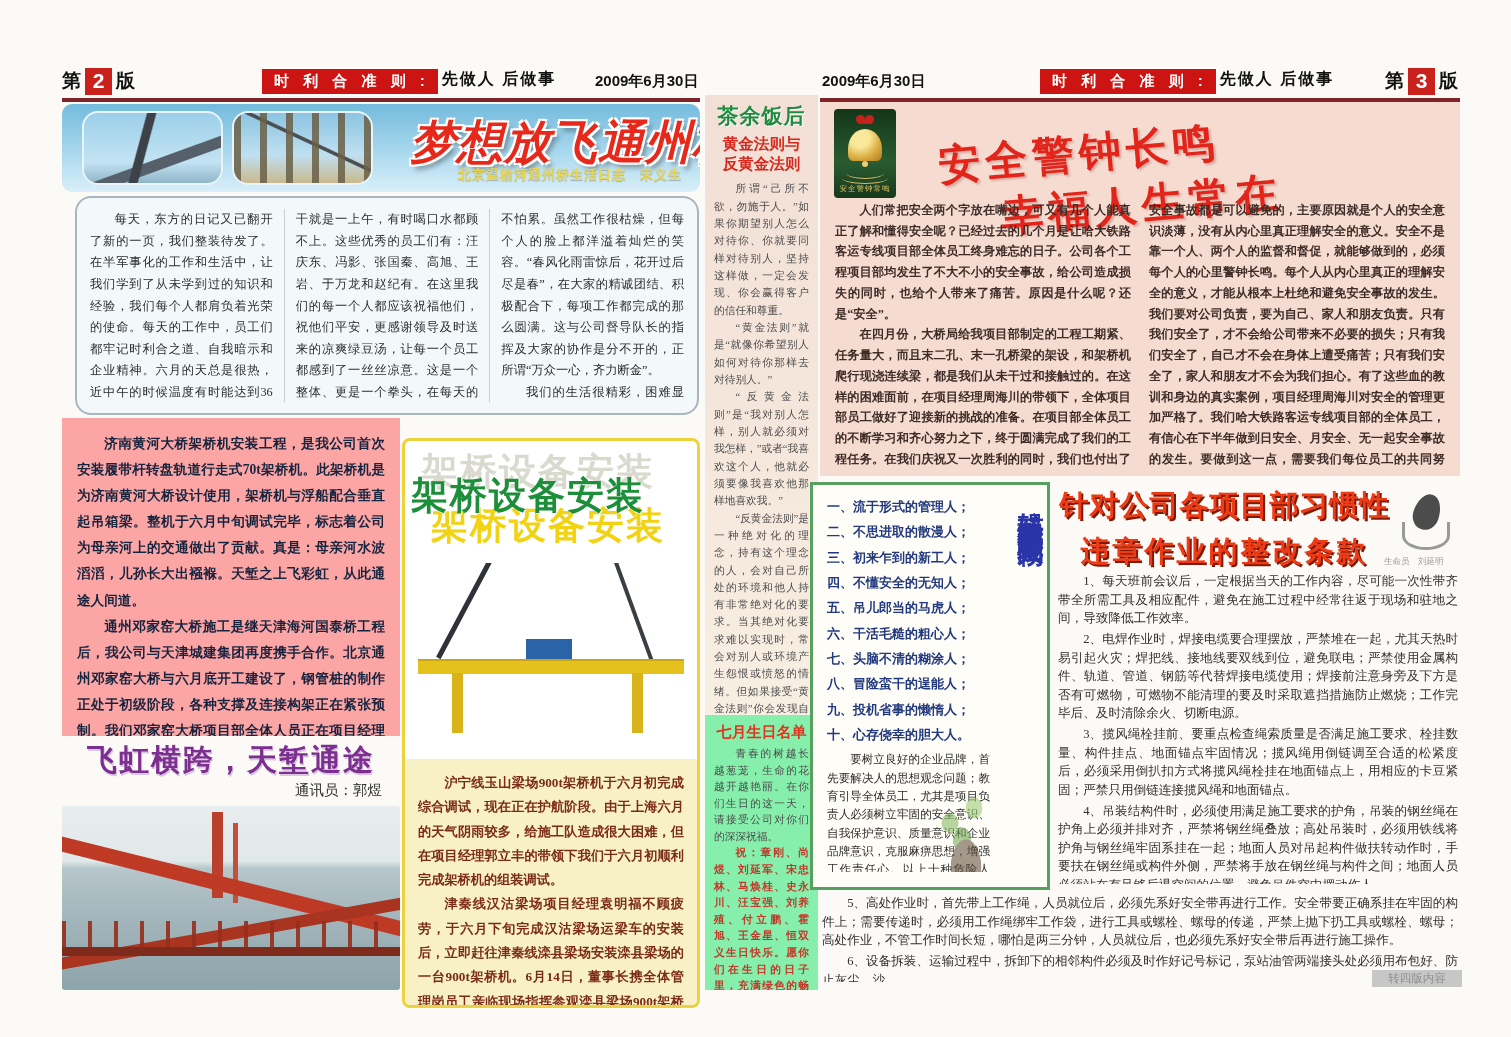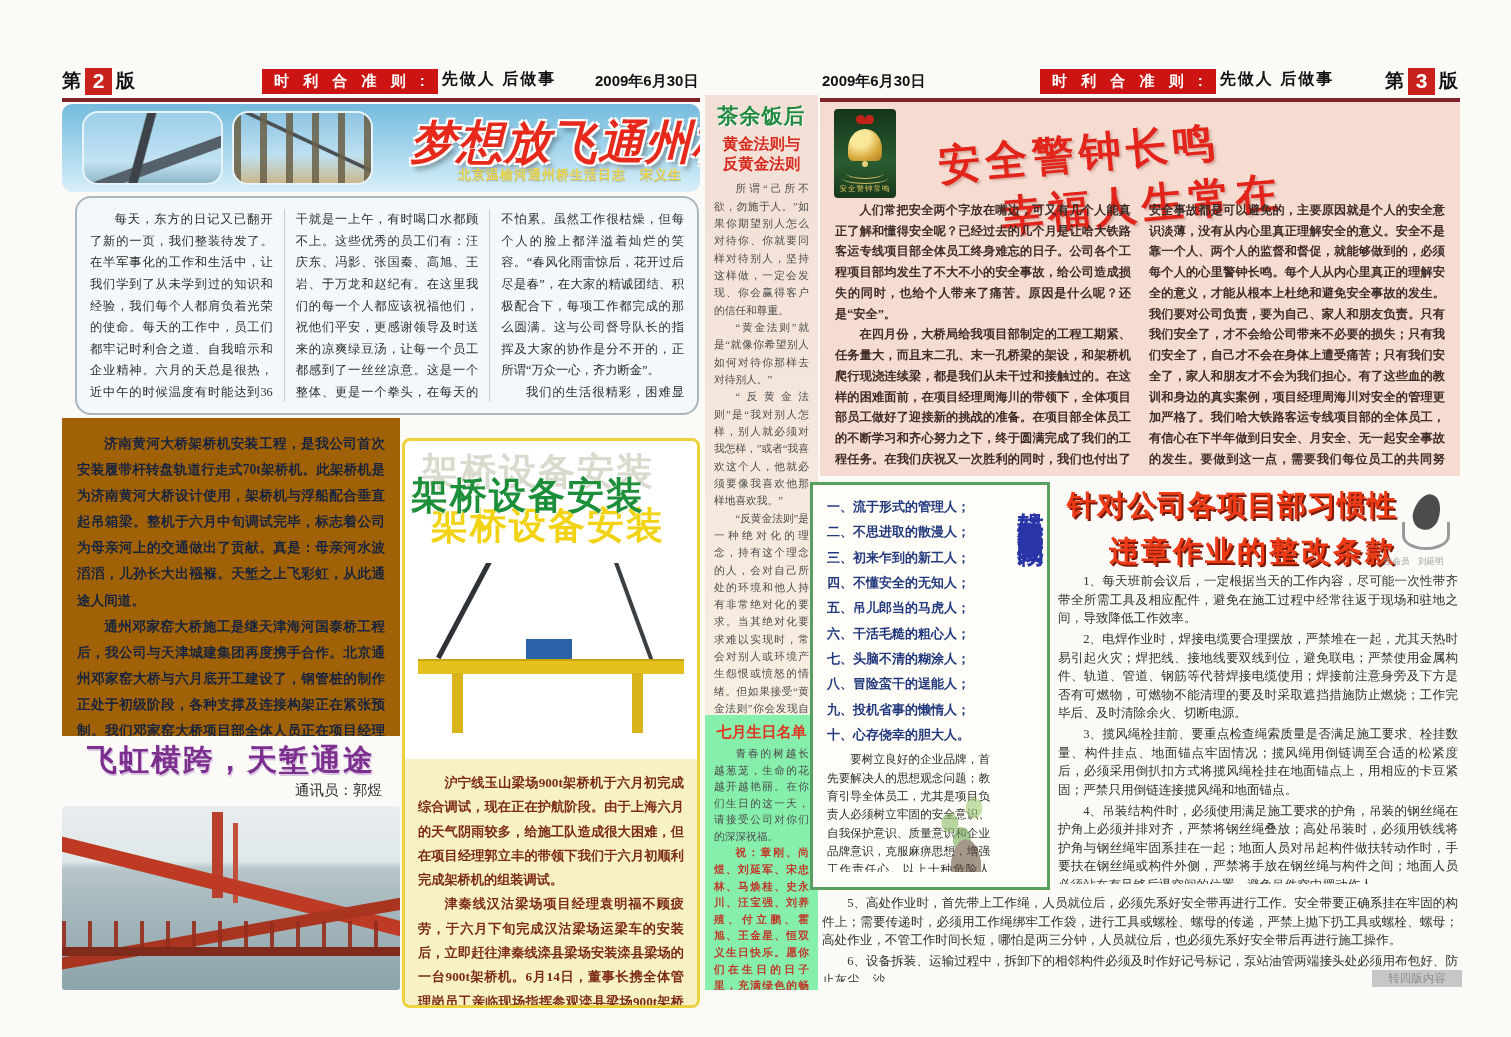--- a/index.html
+++ b/index.html
@@ -45,21 +45,21 @@
   
   .a1box { position:absolute; left:75px; top:196px; width:624px; height:219px;
     background:#f3f8fb; border:2px solid #a9b6bf; border-radius:16px; padding:11px 13px;
     display:flex; gap:11px; overflow:hidden; }
   .a1col { flex:1; font-size:12.3px; line-height:1.76; color:#2d2d2d; text-align:justify; overflow:hidden; }
   .a1col + .a1col { border-left:1px solid #c6ccd2; padding-left:11px; }
   .a1col p.ind { text-indent:2em; }
 
   
   .a2panel { position:absolute; left:62px; top:418px; width:338px; height:318px;
-    background:#a16207; padding:13px 15px 6px 15px; overflow:hidden; }
+    background:#fca5a5; padding:13px 15px 6px 15px; overflow:hidden; }
   .a2panel p { font-size:13.6px; line-height:1.92; font-weight:600; color:#18243e;
     text-align:justify; text-indent:2em; }
   .slogan { position:absolute; left:62px; top:740px; width:338px; text-align:center;
     font-family:"Liberation Sans",sans-serif; font-size:30px; font-weight:900; color:#7c2f8e;
     letter-spacing:2px; white-space:nowrap; text-shadow:1px 2px 0 #d9c7e0; }
   .byline-l { position:absolute; left:62px; top:781px; width:320px; text-align:right;
     font-size:14.5px; color:#2c2c2c; }
   .photo-bridge { position:absolute; left:62px; top:806px; width:338px; height:184px;
     overflow:hidden; border-radius:3px;
     background:linear-gradient(180deg,#e8edef 0%,#e0e8ea 30%,#b7c6ca 34%,#a3b6bb 60%,#8da4ab 100%); }
@@ -144,21 +144,21 @@
     background:
       radial-gradient(ellipse at 60% 90%, #5a4633 0 22%, transparent 23%),
       radial-gradient(ellipse at 40% 45%, #7fb65a 0 12%, transparent 13%),
       radial-gradient(ellipse at 70% 30%, #94c76a 0 10%, transparent 11%),
       radial-gradient(ellipse at 55% 62%, #6da84e 0 14%, transparent 15%); }
   .vtitle { width:50px; writing-mode:vertical-rl; text-orientation:upright;
     font-family:"Liberation Sans",sans-serif; font-size:26px; font-weight:900; color:#2a35a8;
     letter-spacing:2px; line-height:1.05; margin-top:2px; }
 
   
-  .rules-title { position:absolute; left:1052px; top:486px; width:345px; text-align:right;
+  .rules-title { position:absolute; left:1052px; top:486px; width:345px; text-align:center;
     font-family:"Liberation Sans",sans-serif; font-weight:900; color:#ef3b15; }
   .rules-title .rl1 { font-size:29px; letter-spacing:1px; text-shadow:2px 2px 0 #7e1a06; }
   .rules-title .rl2 { font-size:29px; letter-spacing:3px; text-shadow:2px 2px 0 #7e1a06; margin-top:6px; }
   .oil-icon { position:absolute; left:1398px; top:492px; width:58px; height:62px; }
   .oil-drop { position:absolute; left:16px; top:2px; width:26px; height:36px; background:#4c4c4c;
     border-radius:50% 50% 50% 50% / 62% 62% 42% 42%; transform:rotate(18deg); }
   .oil-hand { position:absolute; left:4px; top:30px; width:48px; height:28px;
     border:3px solid #9a9a9a; border-top:none; border-radius:0 0 50% 50%; }
   .oil-cap { position:absolute; left:1384px; top:556px; width:84px; font-size:8.5px; color:#9c9c9c;
     font-family:"Liberation Sans",sans-serif; }

